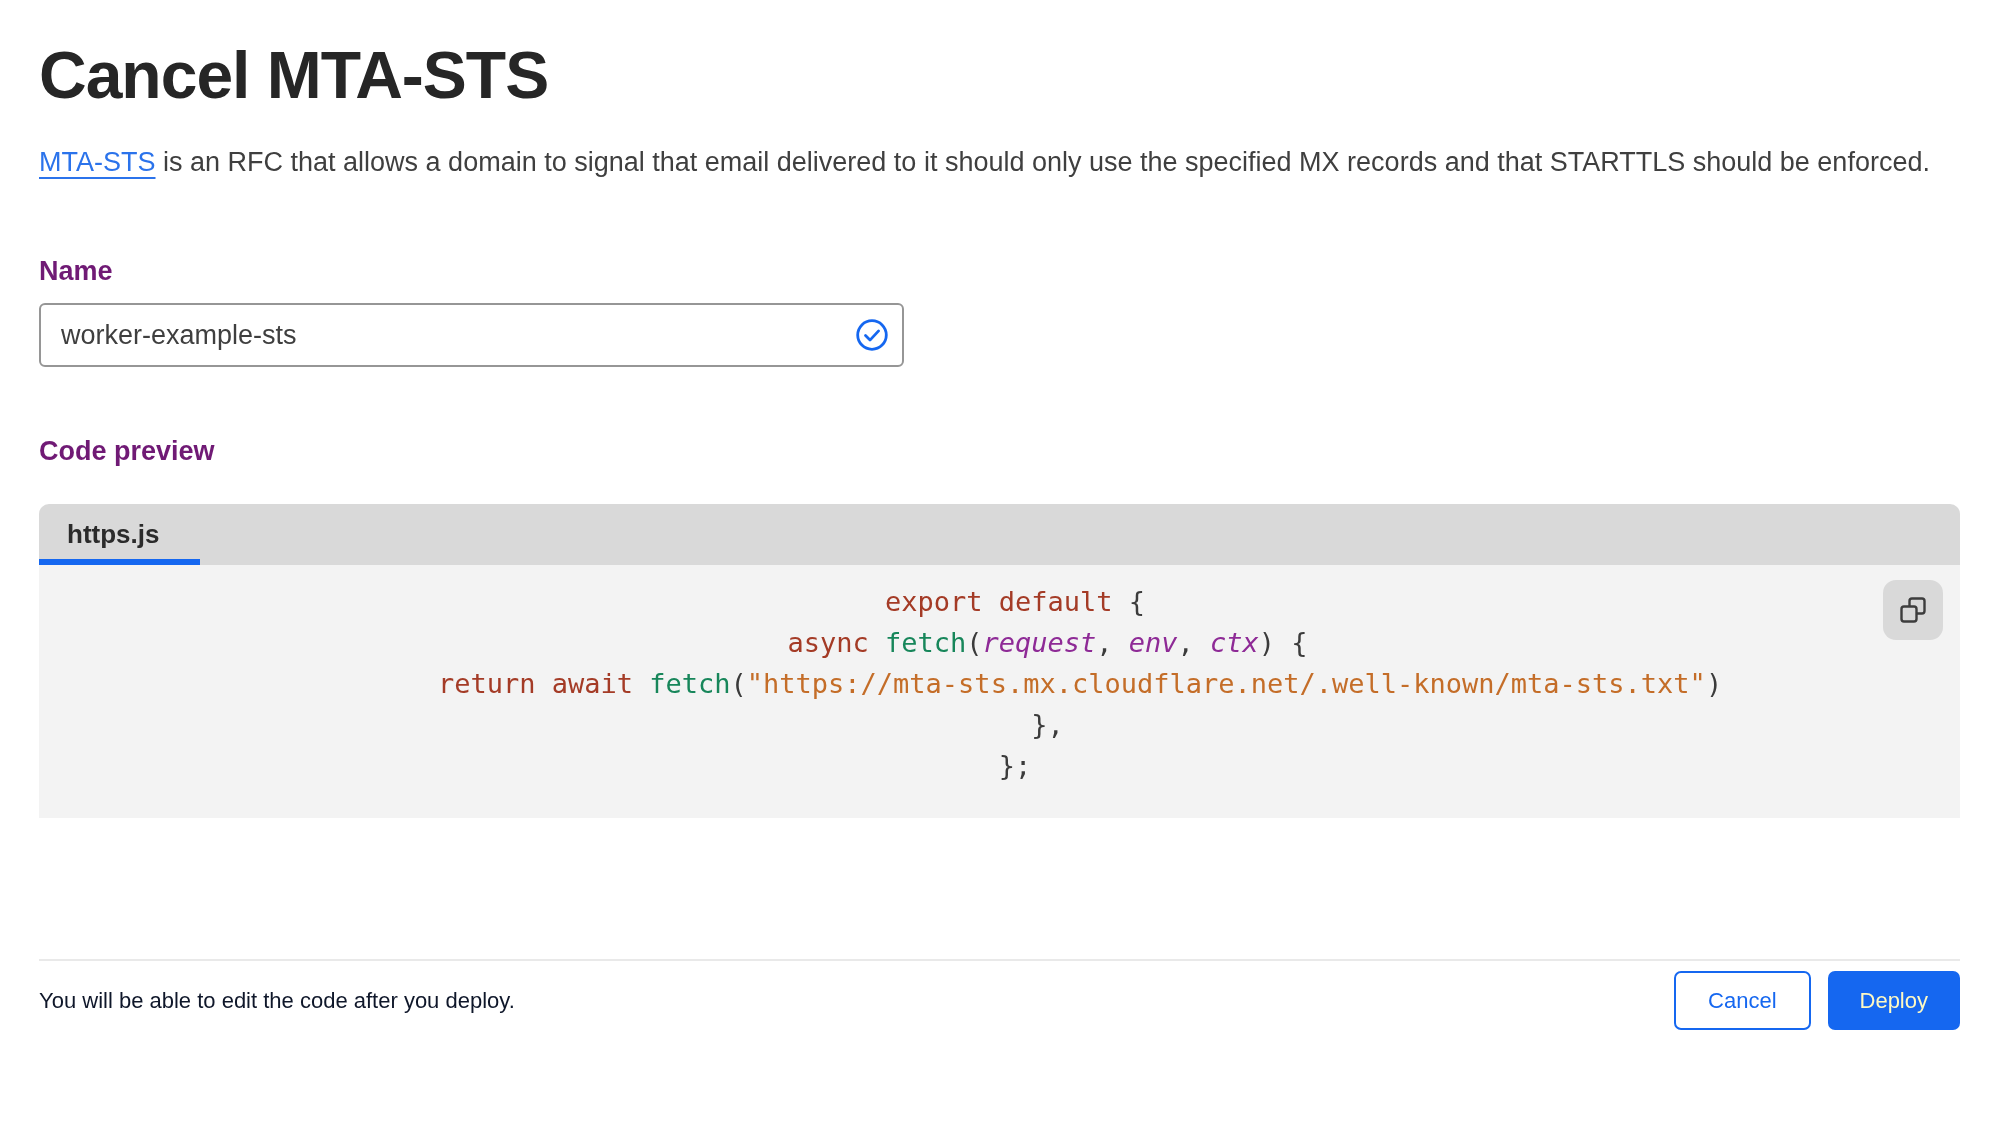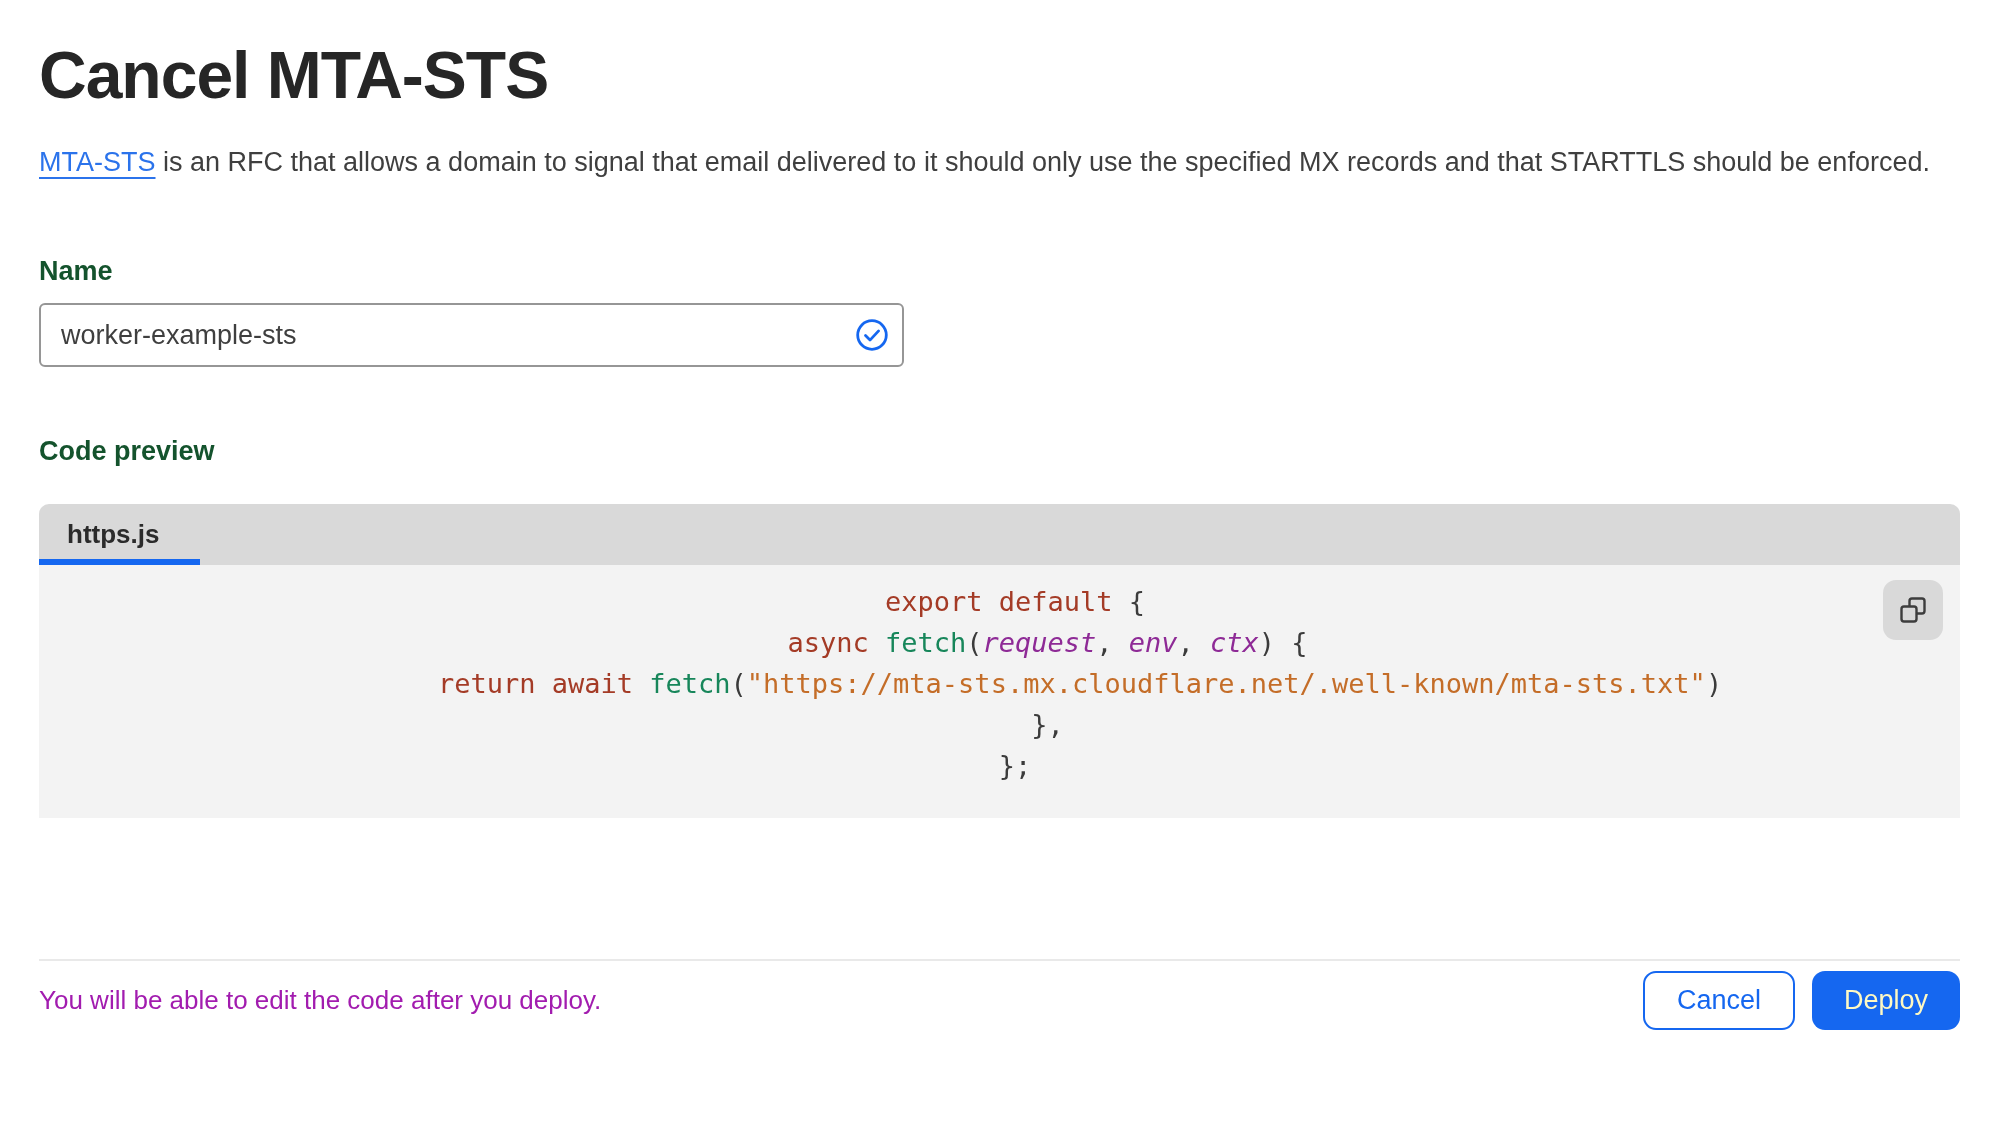--- a/index.html
+++ b/index.html
@@ -13,21 +13,21 @@
     font-weight:700; color:#262626; letter-spacing:-1px;
   }
   .intro{
     margin:26px 0 0; max-width:1895px;
     font-size:27px; line-height:45px; color:#3f3f3f;
   }
   .link{
     color:var(--link_blue); text-decoration:underline;
     text-decoration-thickness:2px; text-underline-offset:6px; cursor:pointer;
   }
-  .lbl{ font-size:27px; line-height:33px; font-weight:700; color:#14532d; }
+  .lbl{ font-size:27px; line-height:33px; font-weight:700; color:#701a75; }
   .name-field{ margin-top:70px; }
   .input-wrap{ margin-top:15px; position:relative; width:865px; height:64px; }
   .txt{
     width:100%; height:100%; box-sizing:border-box;
     border:2px solid #969696; border-radius:6px; background:#fff;
     padding:0 70px 0 20px; font-size:27px; color:#3f3f3f;
     font-family:"Liberation Sans", sans-serif; outline:none;
   }
   .check{ position:absolute; right:15px; top:15px; width:34px; height:34px; }
   .code-lbl{ margin-top:68px; }
@@ -61,24 +61,24 @@
   .copy-btn{
     position:absolute; top:15px; right:17px; width:60px; height:60px;
     background:#d9d9d9; border:none; border-radius:13px;
     display:flex; align-items:center; justify-content:center; cursor:pointer;
   }
   .divider{ margin-top:141px; height:2px; background:#e9e9e9; }
   .footer{
     margin-top:10px; display:flex; align-items:center;
     justify-content:space-between;
   }
-  .note{ font-size:26px; color:#a21caf; }
+  .note{ font-size:22px; color:#0f172a; }
   .actions{ display:flex; gap:17px; }
   .btn{
-    height:59px; border-radius:13px; font-size:27px; padding:0 32px;
+    height:59px; border-radius:7px; font-size:22px; padding:0 32px;
     font-family:"Liberation Sans", sans-serif; cursor:pointer;
     display:flex; align-items:center; justify-content:center;
   }
   .btn-secondary{ background:#fff; color:var(--accent_blue); border:2px solid var(--accent_blue); }
   .btn-primary{ background:var(--accent_blue); color:#fef9c3; border:none; }
 </style>
 </head>
 <body>
 
 <div class="page">

